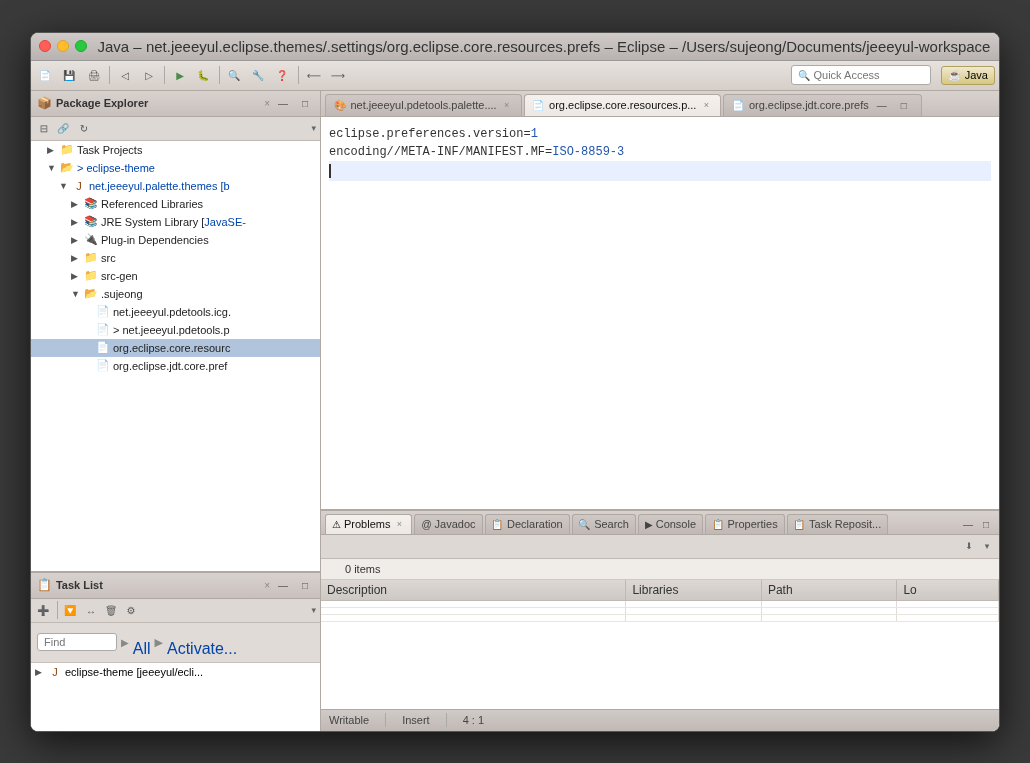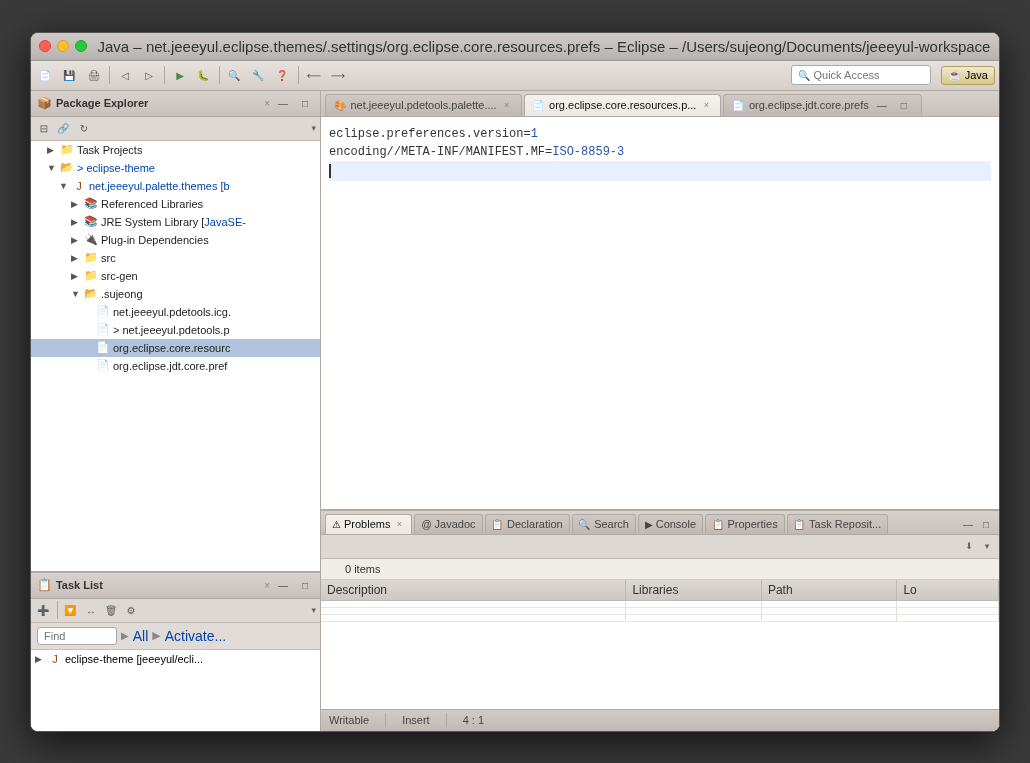--- a/index.html
+++ b/index.html
@@ -422,25 +422,26 @@
     }
     .task-find-input {
       background: #fff;
       border: 1px solid #aaa;
       border-radius: 3px;
       padding: 2px 6px;
       font-size: 11px;
       width: 80px;
     }
     .task-filter-btn {
-      font-size: 14px;
+      font-size: 16px;
       color: #0044aa;
       cursor: pointer;
       background: transparent;
       border: none;
+      margin-top: 13px;
     }
     .task-tree {
       flex: 1;
       overflow: auto;
       background: #fff;
       font-size: 11px;
     }
     .left-split {
       display: flex;
       flex-direction: column;

